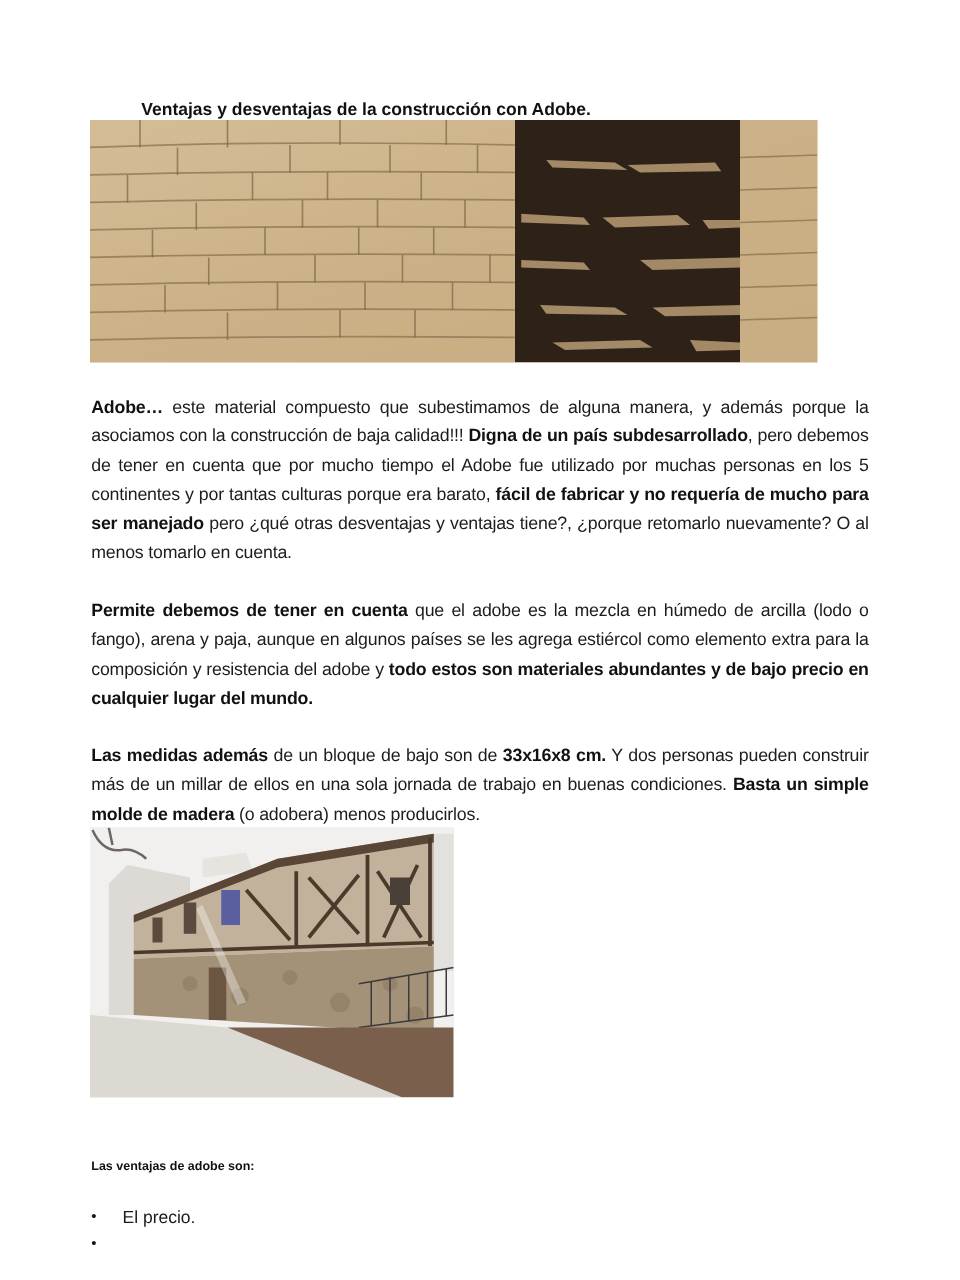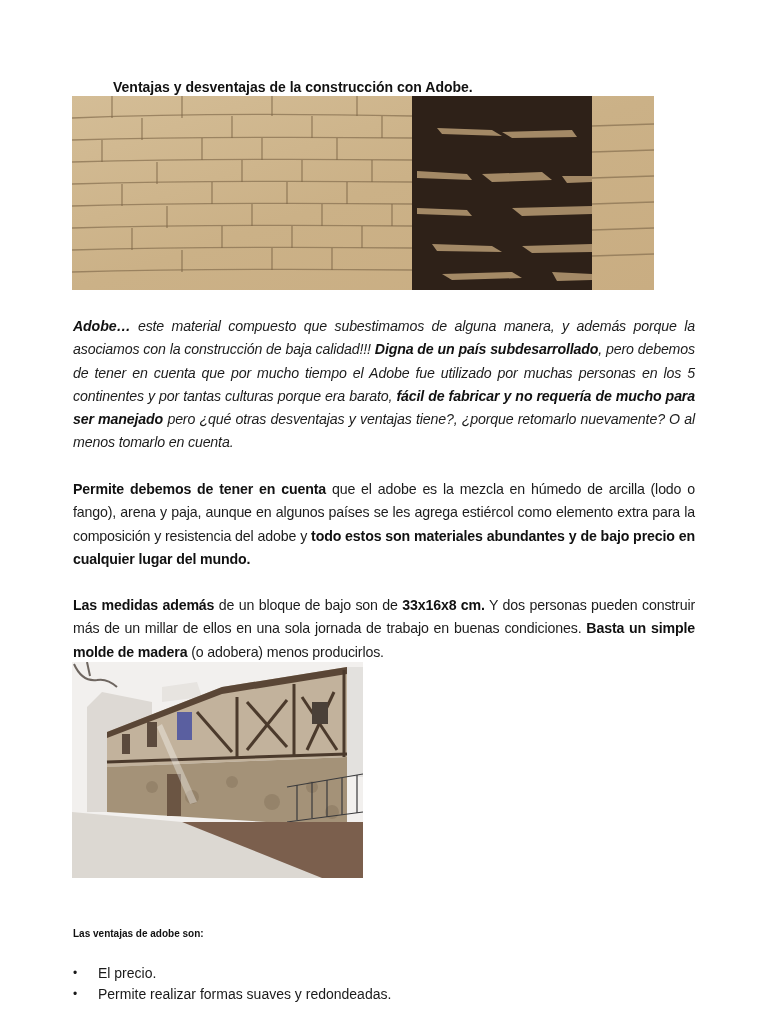--- a/index.html
+++ b/index.html
@@ -109,21 +109,21 @@
         <polygon points="345,112 395,114 400,120 345,118"></polygon>
         <polygon points="440,112 520,110 520,118 450,120"></polygon>
         <polygon points="360,148 420,150 430,156 365,155"></polygon>
         <polygon points="450,150 520,148 520,156 460,157"></polygon>
         <polygon points="370,178 440,176 450,182 380,184"></polygon>
         <polygon points="480,176 520,178 520,184 485,185"></polygon>
       </g>
     </svg>
   </div>
 
-  <div class="abs para" style="top:315px;font-style:italic;">
+  <div class="abs para" style="top:315px;">
     <b>Adobe…</b><span> este material compuesto que subestimamos de alguna manera, y además porque la asociamos con la construcción de baja calidad!!! </span><b>Digna de un país subdesarrollado</b><span>, pero debemos de tener en cuenta que por mucho tiempo el Adobe fue utilizado por muchas personas en los 5 continentes y por tantas culturas porque era barato, </span><b>fácil de fabricar y no requería de mucho para ser manejado</b><span> pero ¿qué otras desventajas y ventajas tiene?, ¿porque retomarlo nuevamente? O al menos tomarlo en cuenta.</span>
   </div>
 
   <div class="abs para" style="top:478px;">
     <b>Permite debemos de tener en cuenta</b><span> que el adobe es la mezcla en húmedo de arcilla (lodo o fango), arena y paja, aunque en algunos países se les agrega estiércol como elemento extra para la composición y resistencia del adobe y </span><b>todo estos son materiales abundantes y de bajo precio en cualquier lugar del mundo.</b>
   </div>
 
   <div class="abs para" style="top:594px;">
     <b>Las medidas además</b><span> de un bloque de bajo  son de </span><b>33x16x8 cm.</b><span> Y dos personas pueden construir más de un millar de ellos en una sola jornada de trabajo en buenas condiciones. </span><b>Basta un simple molde de madera</b><span> (o adobera) menos producirlos.</span>
   </div>
@@ -193,17 +193,16 @@
 
   <div class="abs subhead">Las ventajas de adobe son:</div>
 
   <ul class="abs list">
     <li>
       <span class="bullet">•</span>
       <span>El precio.</span>
     </li>
     <li>
       <span class="bullet">•</span>
-      <span>Permite realizar formas suaves y redondeadas.</span>
     </li>
   </ul>
 
 </div>
 
 </body></html>

